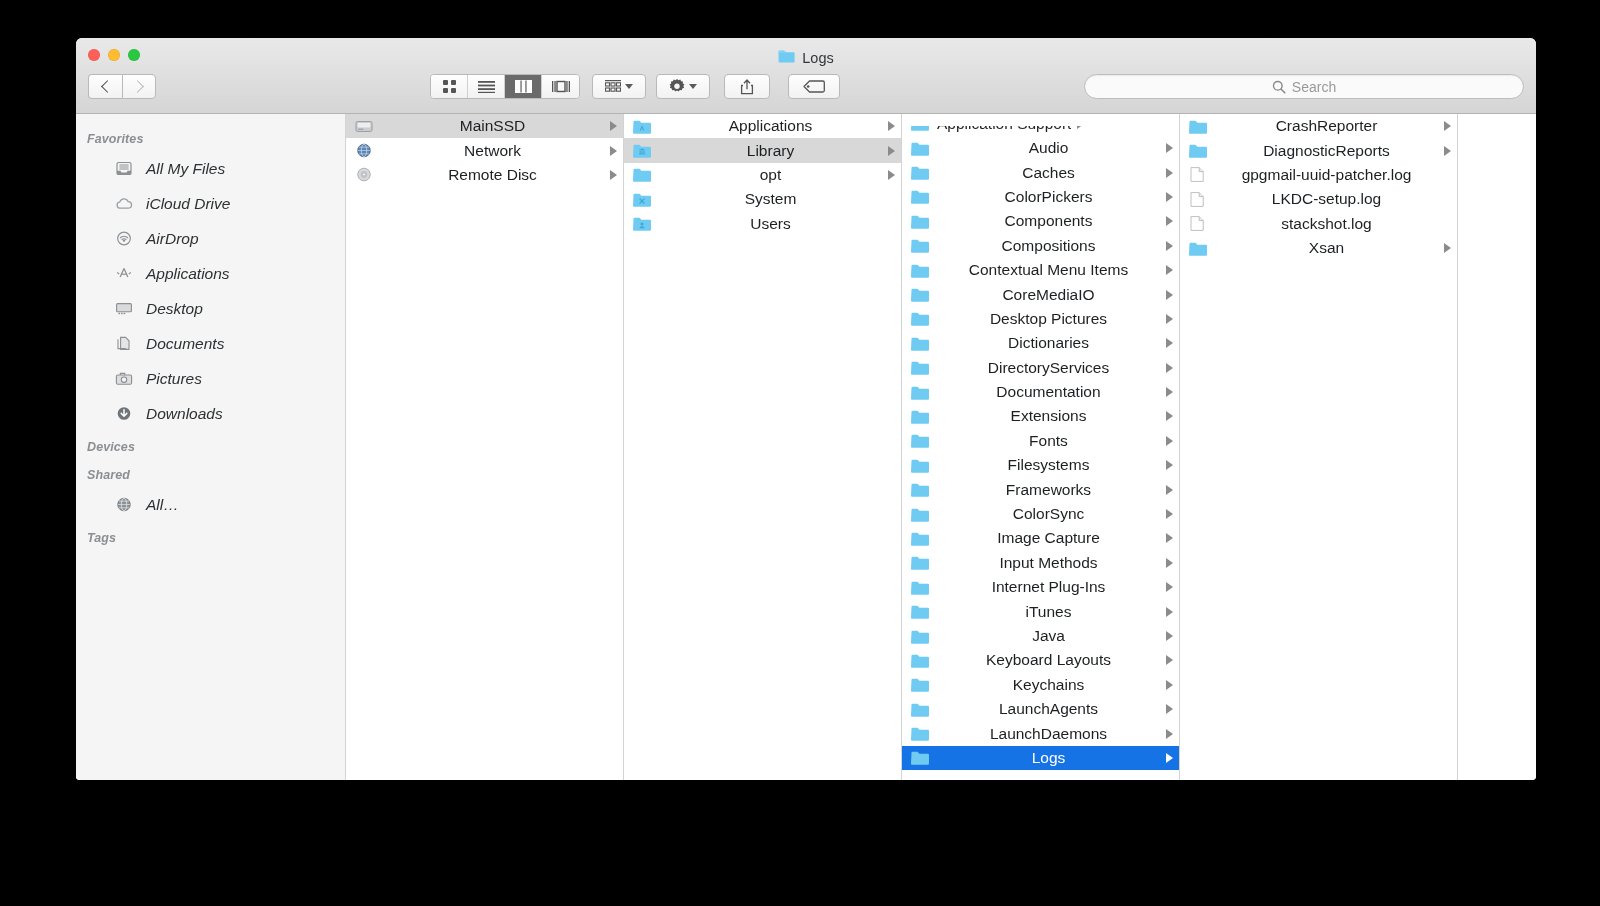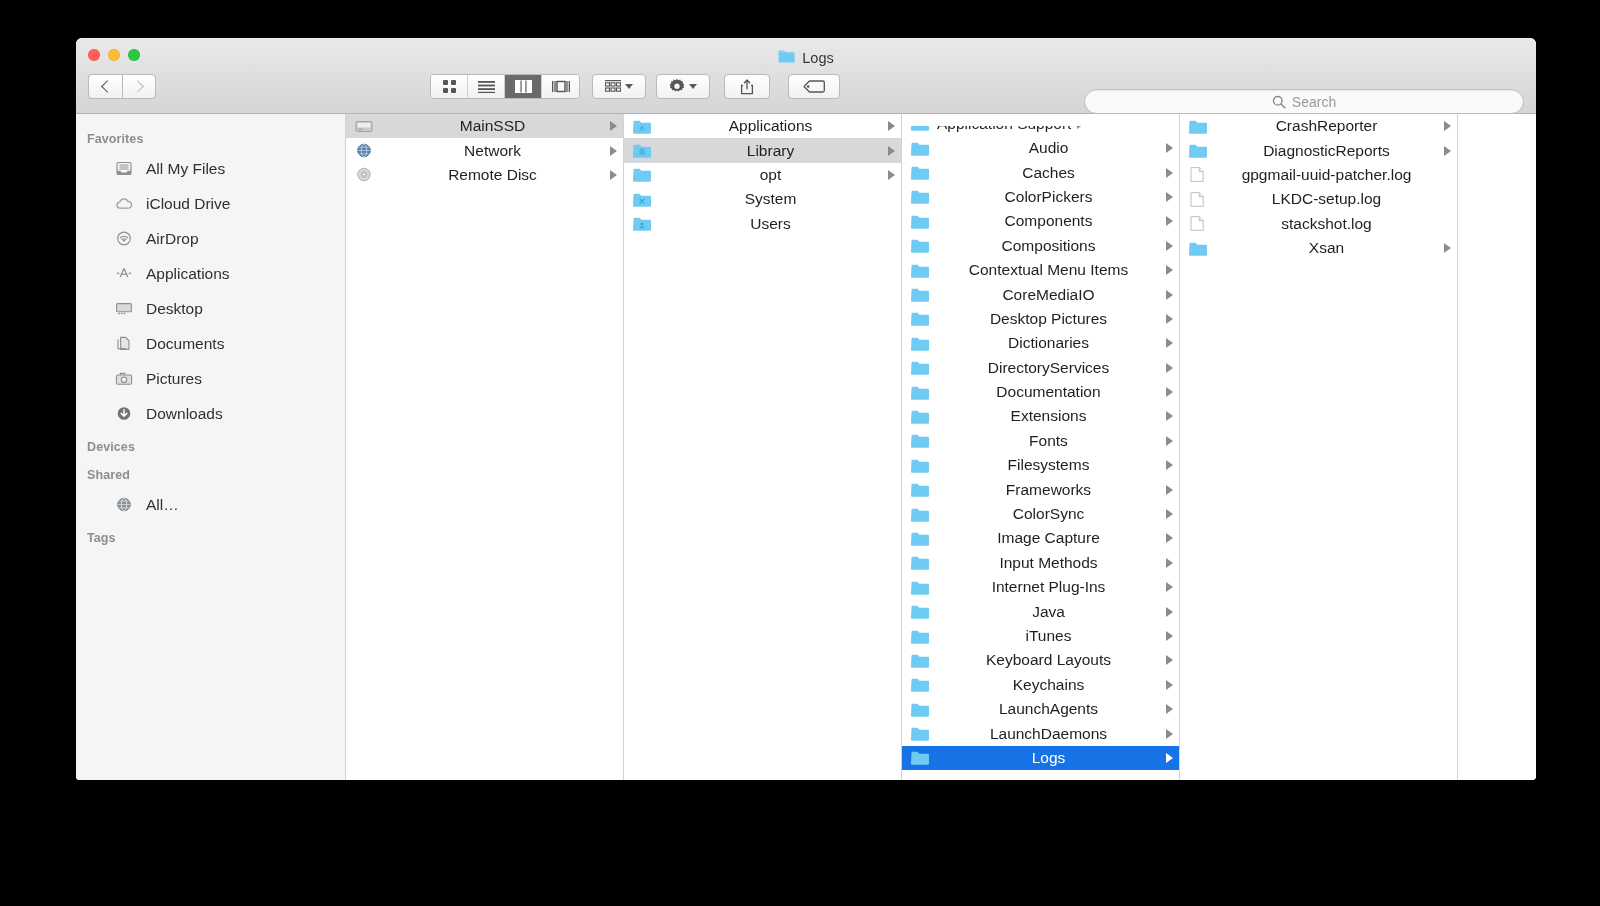--- a/index.html
+++ b/index.html
@@ -87,21 +87,21 @@
 
   .caret-dn {
     width: 0; height: 0;
     border-left: 4px solid transparent;
     border-right: 4px solid transparent;
     border-top: 5px solid #5a5a5a;
   }
 
   
   #search-field {
-    position: absolute; right: 12px; top: 51px;
+    position: absolute; right: 12px; top: 36px;
     width: 440px; height: 25px;
     background: #fafafa;
     border: 1px solid #bdbdbd;
     border-radius: 13px;
     display: flex; align-items: center; justify-content: center; gap: 6px;
     box-shadow: inset 0 1px 1.5px rgba(0,0,0,0.07);
   }
   #search-placeholder { font-size: 14px; color: #9a9a9a; }
 
   
@@ -111,20 +111,21 @@
     background: #ffffff;
   }
 
   
   #sidebar {
     width: 270px; flex: 0 0 270px;
     background: #f5f5f5;
     border-right: 1px solid #d3d3d3;
     padding-top: 9px;
     overflow: hidden;
+    font-style: italic;
   }
   .side-header {
     font-size: 12.5px; font-weight: bold; color: #8b8f93;
     padding: 9px 0 5px 11px; letter-spacing: 0.1px;
   }
   .side-item {
     display: flex; align-items: center; gap: 9px;
     height: 35px; padding-left: 42px;
     font-size: 15.5px; color: #2d3133;
   }
@@ -726,32 +727,32 @@
             <span class="arrow-slot">
               <span class="row-arrow"></span>
             </span>
           </div>
           <div class="frow">
             <span class="f-icon">
               <svg width="18" height="15" viewBox="0 0 18 15">
                 <path d="M0.5 2.6999999999999997a1 1 0 0 1 1-1h5.040000000000001l1.8 1.9500000000000002h8.64a1 1 0 0 1 1 1v9a1 1 0 0 1-1 1h-16a1 1 0 0 1-1-1z" fill="#6fcbf2"></path>
               </svg>
             </span>
+            <span class="fname">iTunes</span>
+            <span class="arrow-slot">
+              <span class="row-arrow"></span>
+            </span>
+          </div>
+          <div class="frow">
+            <span class="f-icon">
+              <svg width="18" height="15" viewBox="0 0 18 15">
+                <path d="M0.5 2.6999999999999997a1 1 0 0 1 1-1h5.040000000000001l1.8 1.9500000000000002h8.64a1 1 0 0 1 1 1v9a1 1 0 0 1-1 1h-16a1 1 0 0 1-1-1z" fill="#6fcbf2"></path>
+              </svg>
+            </span>
             <span class="fname">Java</span>
-            <span class="arrow-slot">
-              <span class="row-arrow"></span>
-            </span>
-          </div>
-          <div class="frow">
-            <span class="f-icon">
-              <svg width="18" height="15" viewBox="0 0 18 15">
-                <path d="M0.5 2.6999999999999997a1 1 0 0 1 1-1h5.040000000000001l1.8 1.9500000000000002h8.64a1 1 0 0 1 1 1v9a1 1 0 0 1-1 1h-16a1 1 0 0 1-1-1z" fill="#6fcbf2"></path>
-              </svg>
-            </span>
-            <span class="fname">iTunes</span>
             <span class="arrow-slot">
               <span class="row-arrow"></span>
             </span>
           </div>
           <div class="frow">
             <span class="f-icon">
               <svg width="18" height="15" viewBox="0 0 18 15">
                 <path d="M0.5 2.6999999999999997a1 1 0 0 1 1-1h5.040000000000001l1.8 1.9500000000000002h8.64a1 1 0 0 1 1 1v9a1 1 0 0 1-1 1h-16a1 1 0 0 1-1-1z" fill="#6fcbf2"></path>
               </svg>
             </span>

